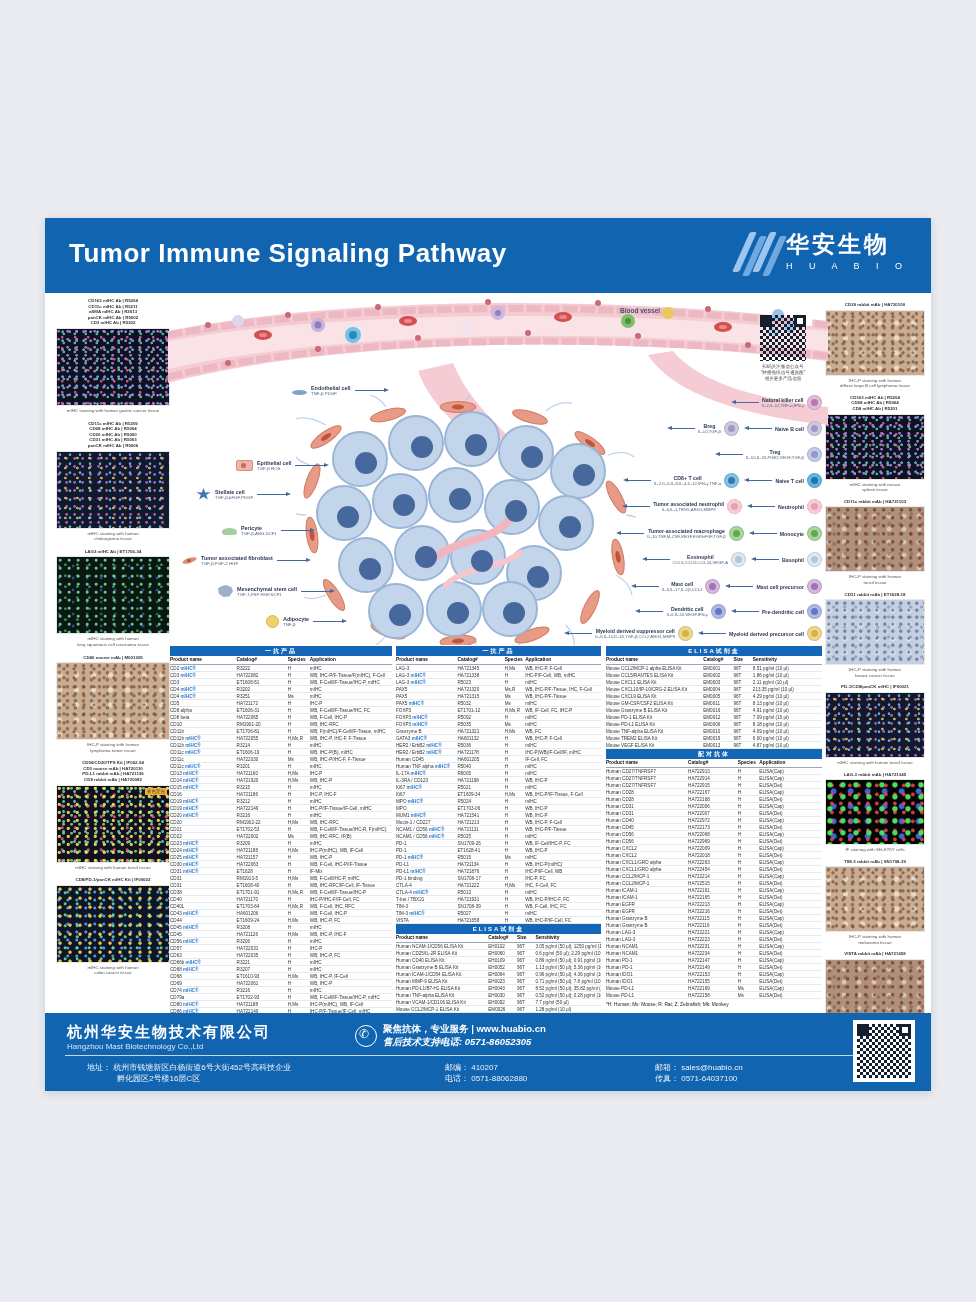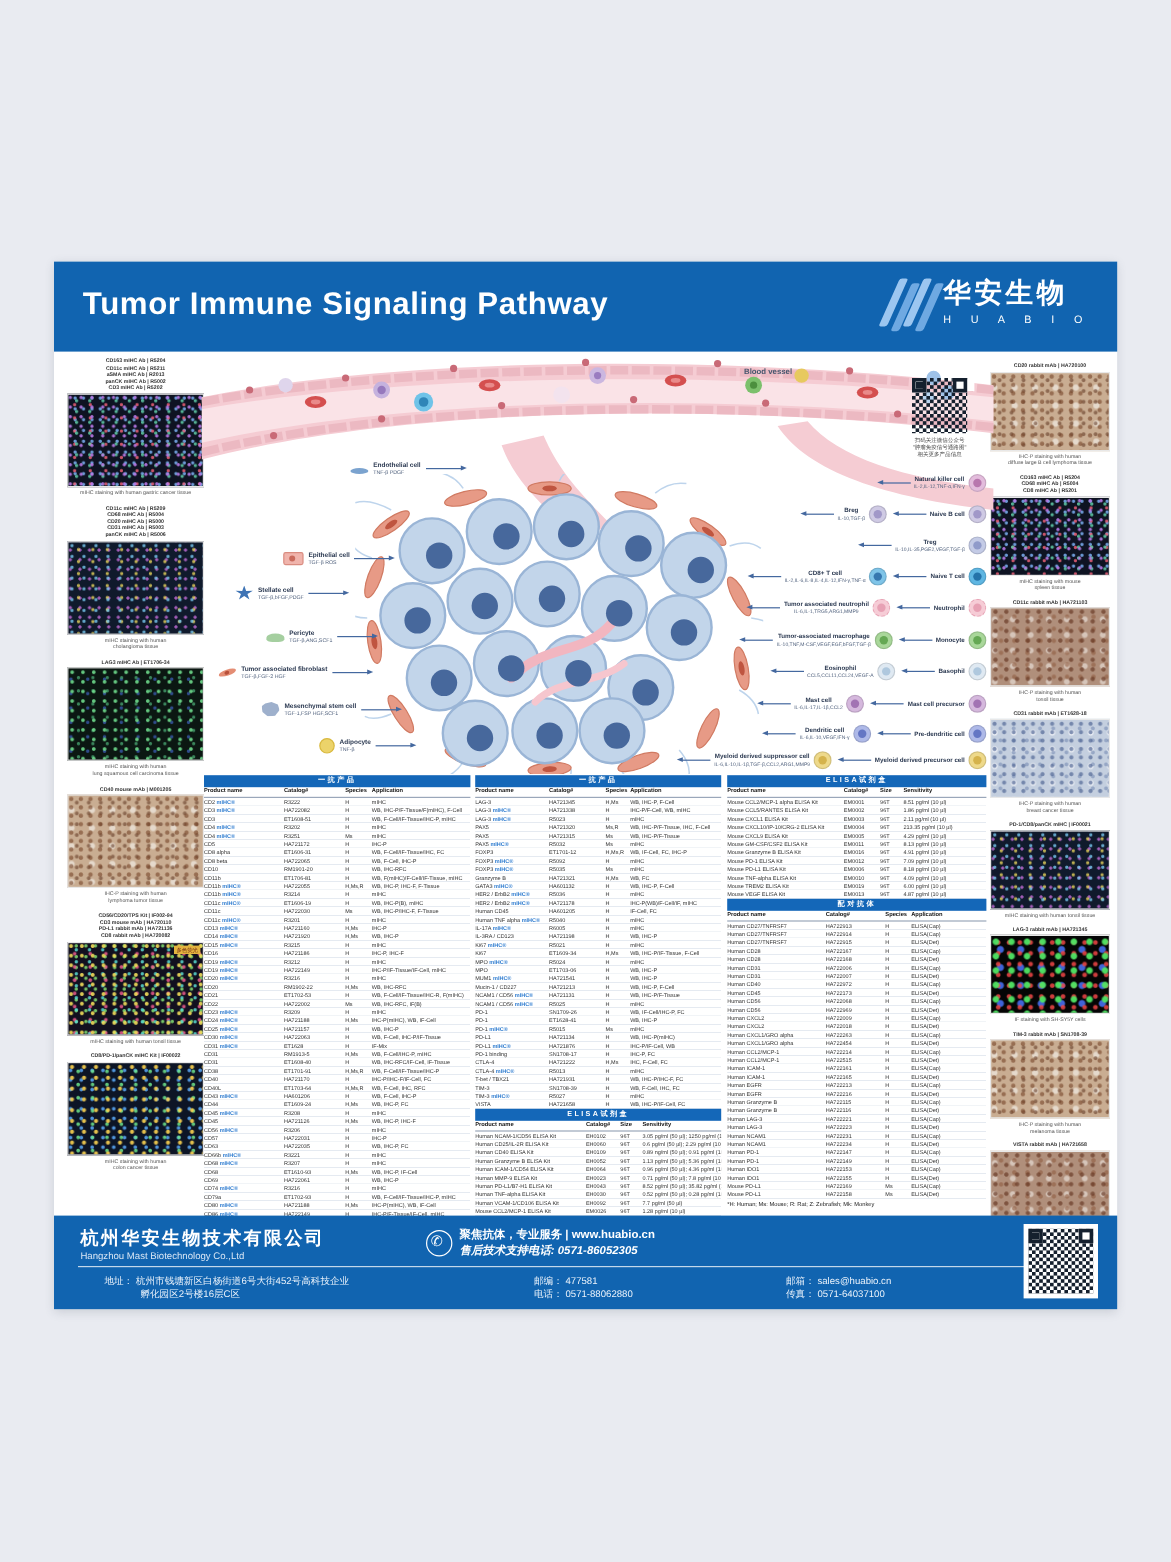--- a/index.html
+++ b/index.html
@@ -1565,21 +1565,21 @@
     <div class="co-en">Hangzhou Mast Biotechnology Co.,Ltd</div>
     <div class="phone-ico"></div>
     <div class="tagline">聚焦抗体，专业服务 | www.huabio.cn</div>
     <div class="support">售后技术支持电话: 0571-86052305</div>
     <div class="rule"></div>
     <div class="addr">
       <div>地址： 杭州市钱塘新区白杨街道6号大街452号高科技企业</div>
       <div style="padding-left:30px;">孵化园区2号楼16层C区</div>
     </div>
     <div class="zipcol">
-      <div>邮编： 477581</div>
+      <div>邮编： 410207</div>
       <div>电话： 0571-88062880</div>
     </div>
     <div class="mailcol">
       <div>邮箱： sales@huabio.cn</div>
       <div>传真： 0571-64037100</div>
     </div>
     <div class="qr">
         <div class="qrpat"></div>
       </div>
   </div>

